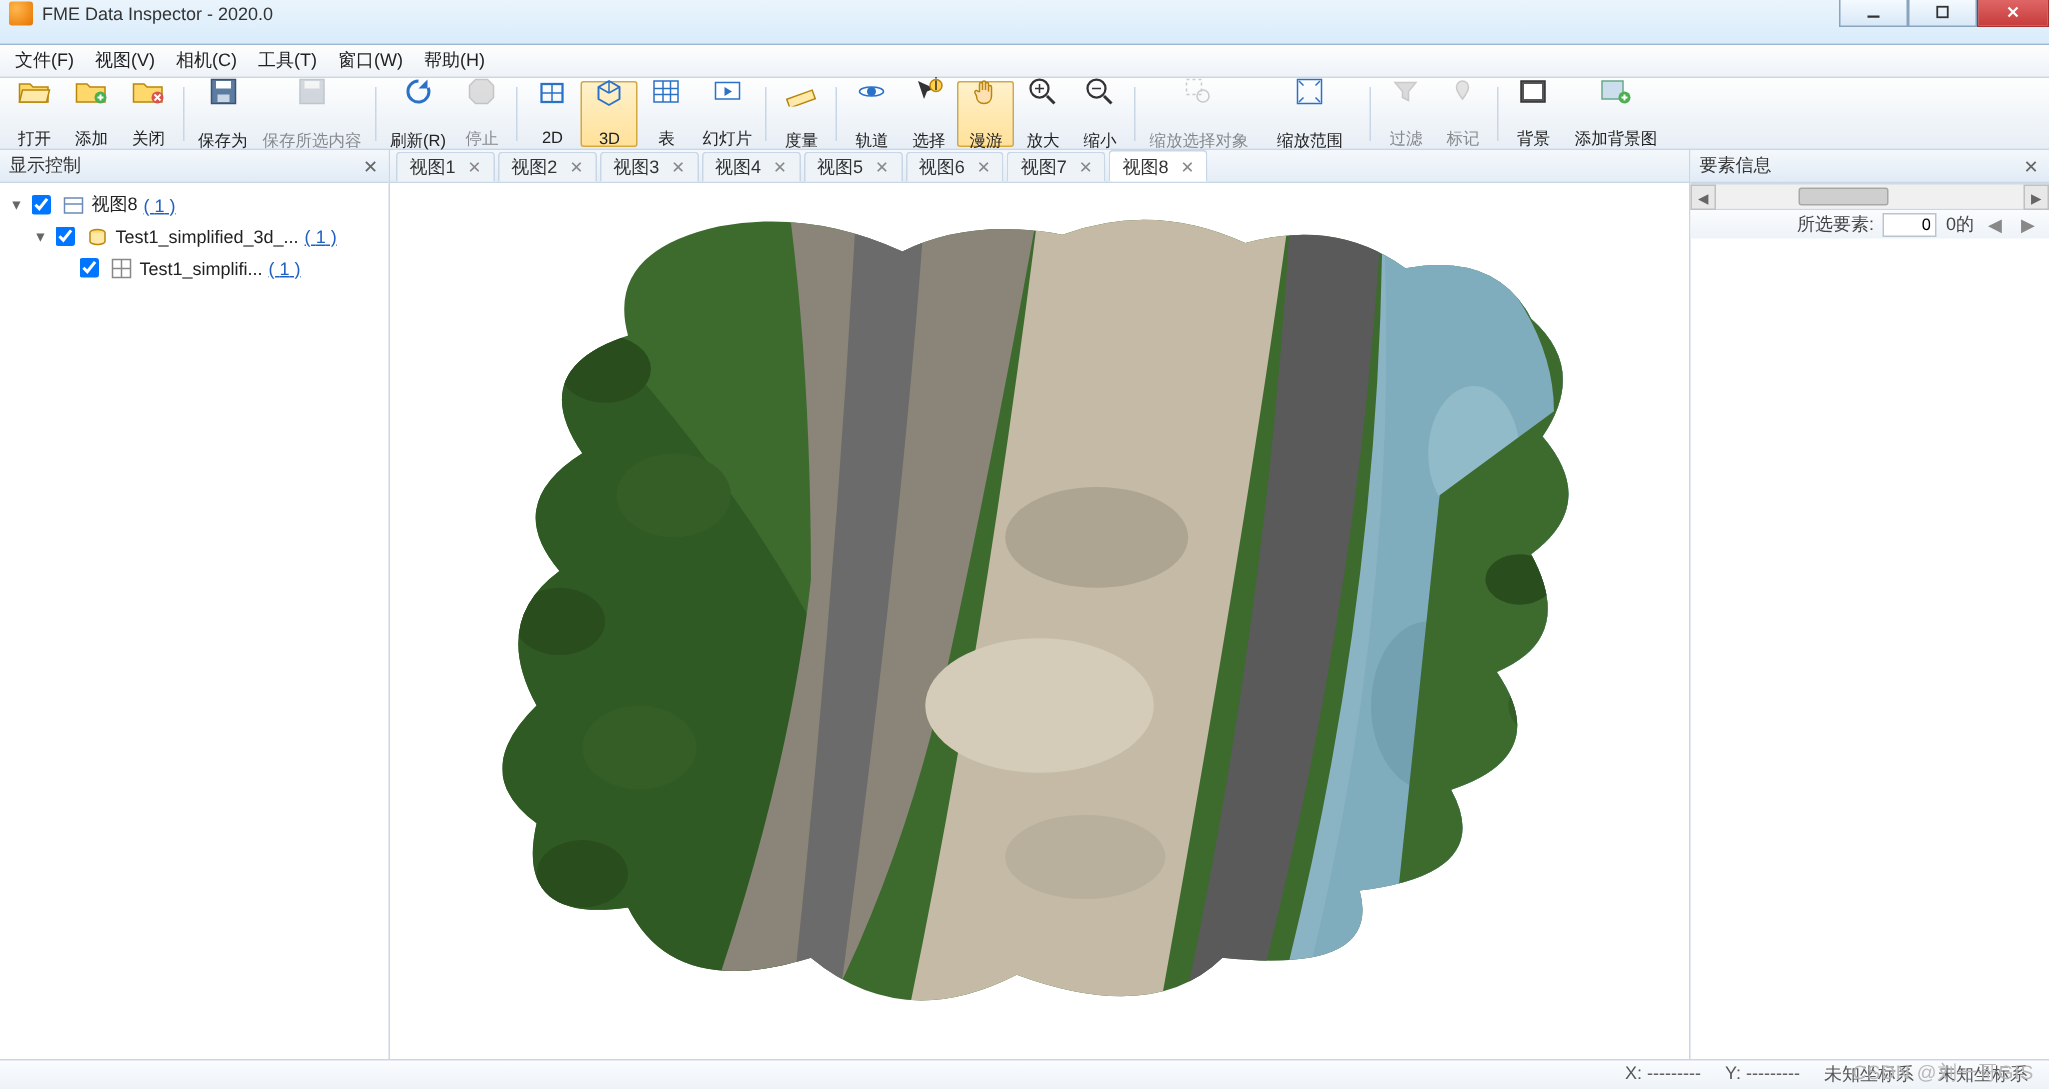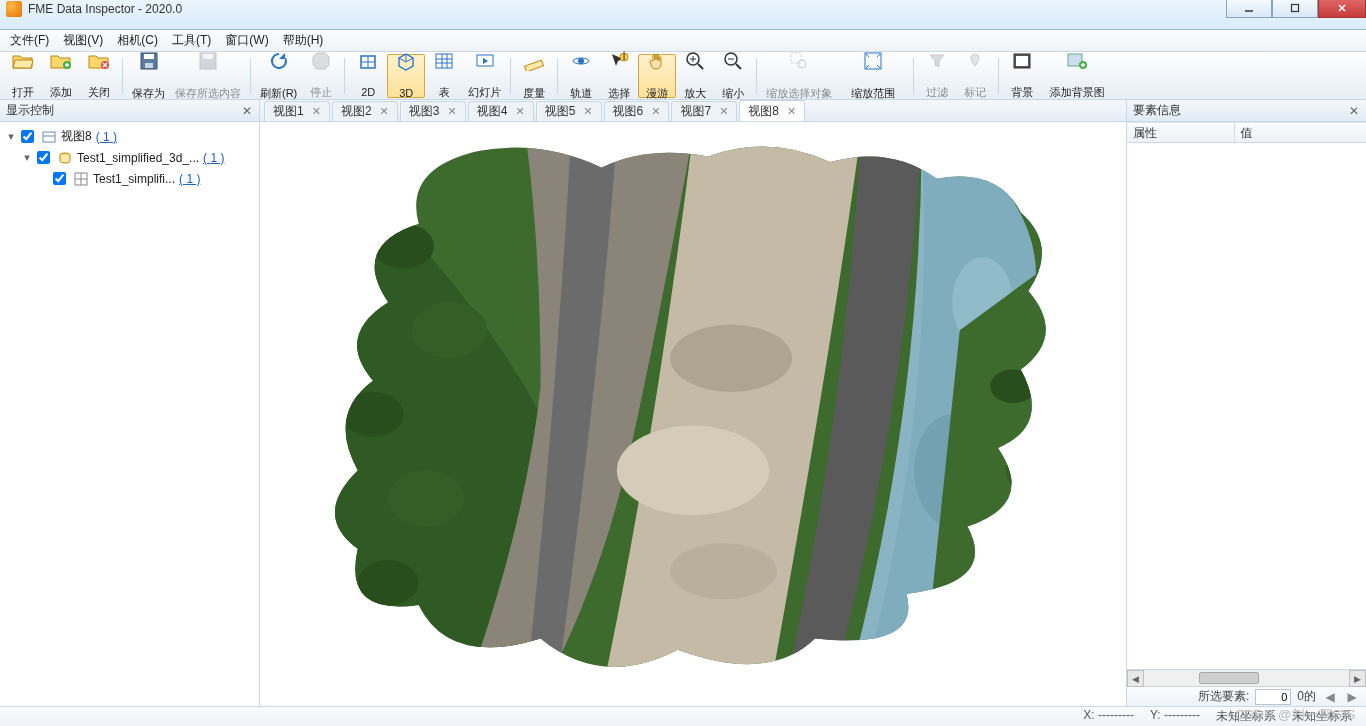--- a/index.html
+++ b/index.html
@@ -445,26 +445,20 @@
         </svg>
       </div>
     </div>
   </div>
 
   <div class="rightpanel">
     <div class="panelhead">
       <span>要素信息</span>
       <span class="x">✕</span>
     </div>
-    <div class="proptbl">
-      <div class="prophdr">
-        <div class="pc1">属性</div>
-        <div class="pc2">值</div>
-      </div>
-    </div>
     <div class="hscroll">
       <div class="arr l">◀</div>
       <div class="thumb"></div>
       <div class="arr r">▶</div>
     </div>
     <div class="selstatus">
       <span>所选要素:</span>
       <input value="0" style="">
       <span>0的</span>
       <span class="navbtn">◀</span>

